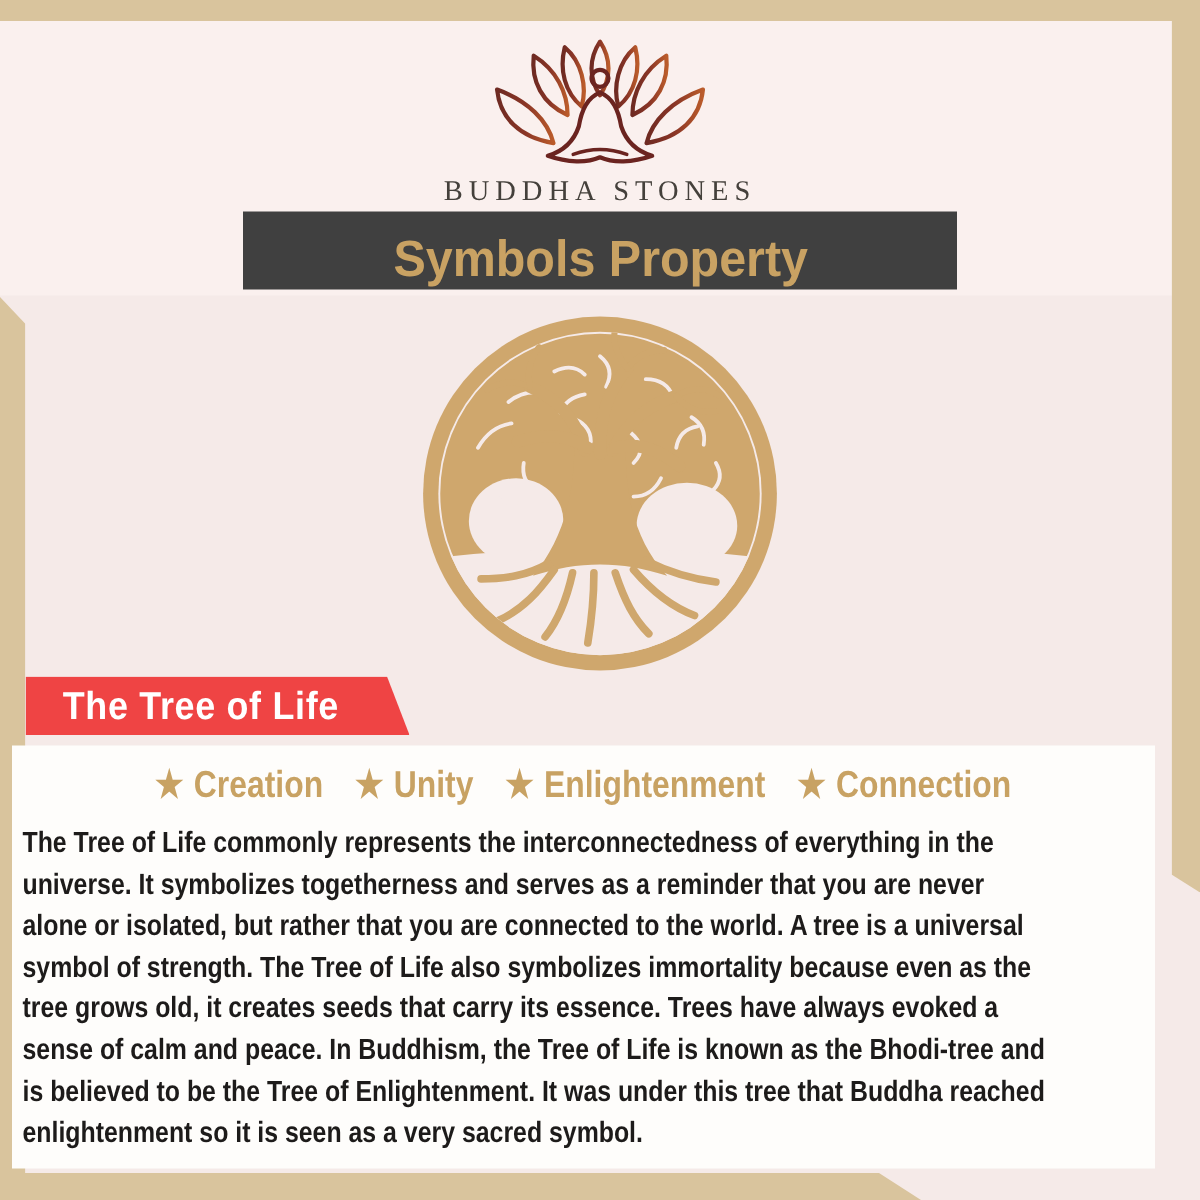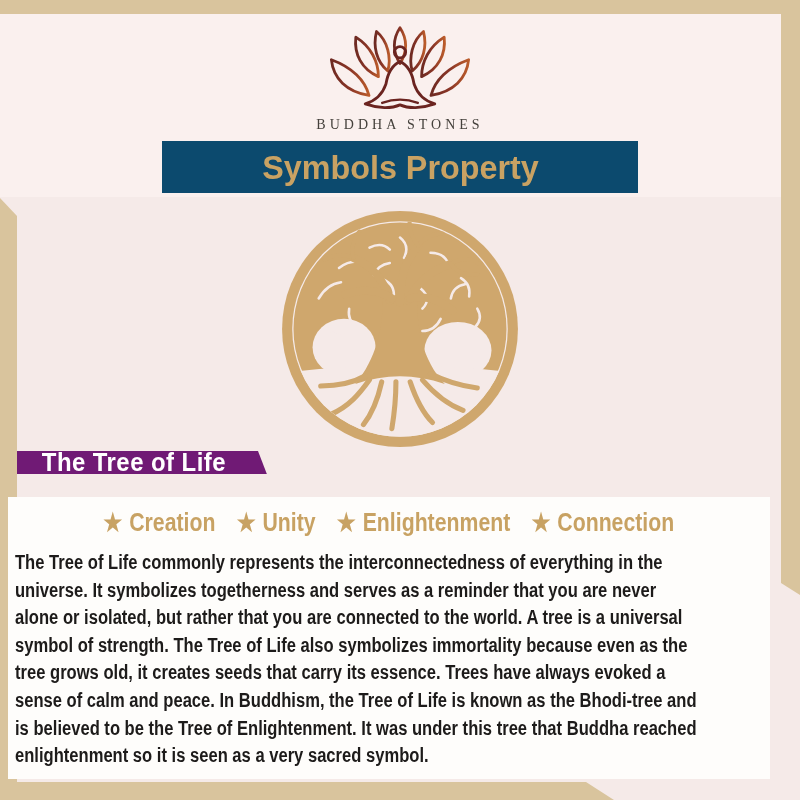--- a/index.html
+++ b/index.html
@@ -12,32 +12,32 @@
   .strip-right{position:absolute;left:781px;top:14px;width:19px;height:581px;background:#d9c49d;
     clip-path:polygon(0 0,19px 0,19px 581px,0 569px);}
   .strip-left{position:absolute;left:0;top:198px;width:17px;height:602px;background:#d9c49d;
     clip-path:polygon(0 0,17px 18px,17px 602px,0 602px);}
   .bar-bottom{position:absolute;left:0;top:782px;width:614px;height:18px;background:#d9c49d;
     clip-path:polygon(0 0,586px 0,614px 18px,0 18px);}
 
   
   .logo{position:absolute;left:318px;top:24px;width:164px;height:94px;}
   .brand-name{position:absolute;left:0;top:117px;width:800px;text-align:center;
-    font-family:"Liberation Serif",serif;font-size:14px;letter-spacing:4px;color:#44403b;}
+    font-family:"Liberation Serif",serif;font-size:19px;letter-spacing:4px;color:#44403b;}
 
   
-  .title-band{position:absolute;left:162px;top:141px;width:476px;height:52px;background:#0c4a6e;
-    display:flex;align-items:center;justify-content:center;}
+  .title-band{position:absolute;left:162px;top:141px;width:476px;height:52px;background:#404040;
+    display:flex;align-items:flex-end;justify-content:center;}
   .title-band span{font-size:34px;font-weight:700;color:#c9a263;transform:scaleX(.95);white-space:nowrap;}
 
   
   .emblem{position:absolute;left:278px;top:207px;width:244px;height:244px;}
 
   
-  .banner{position:absolute;left:17px;top:451px;width:256px;height:23px;background:#701a75;
+  .banner{position:absolute;left:17px;top:451px;width:256px;height:39px;background:#ef4444;
     clip-path:polygon(0 0,241px 0,256px 39px,0 39px);display:flex;align-items:center;}
   .banner span{display:inline-block;color:#ffffff;font-size:26px;font-weight:700;letter-spacing:.5px;
     padding-left:27px;transform:scaleX(.92);transform-origin:left center;white-space:nowrap;}
 
   
   .panel{position:absolute;left:8px;top:497px;width:762px;height:282px;background:#fefdfb;}
   .keywords{position:absolute;left:0;top:11px;width:762px;text-align:center;white-space:nowrap;}
   .keywords .inner{display:inline-block;transform:scaleX(.85);transform-origin:center;
     font-size:25px;font-weight:700;color:#c8a263;}
   .kw-item{margin:0 9px;}

